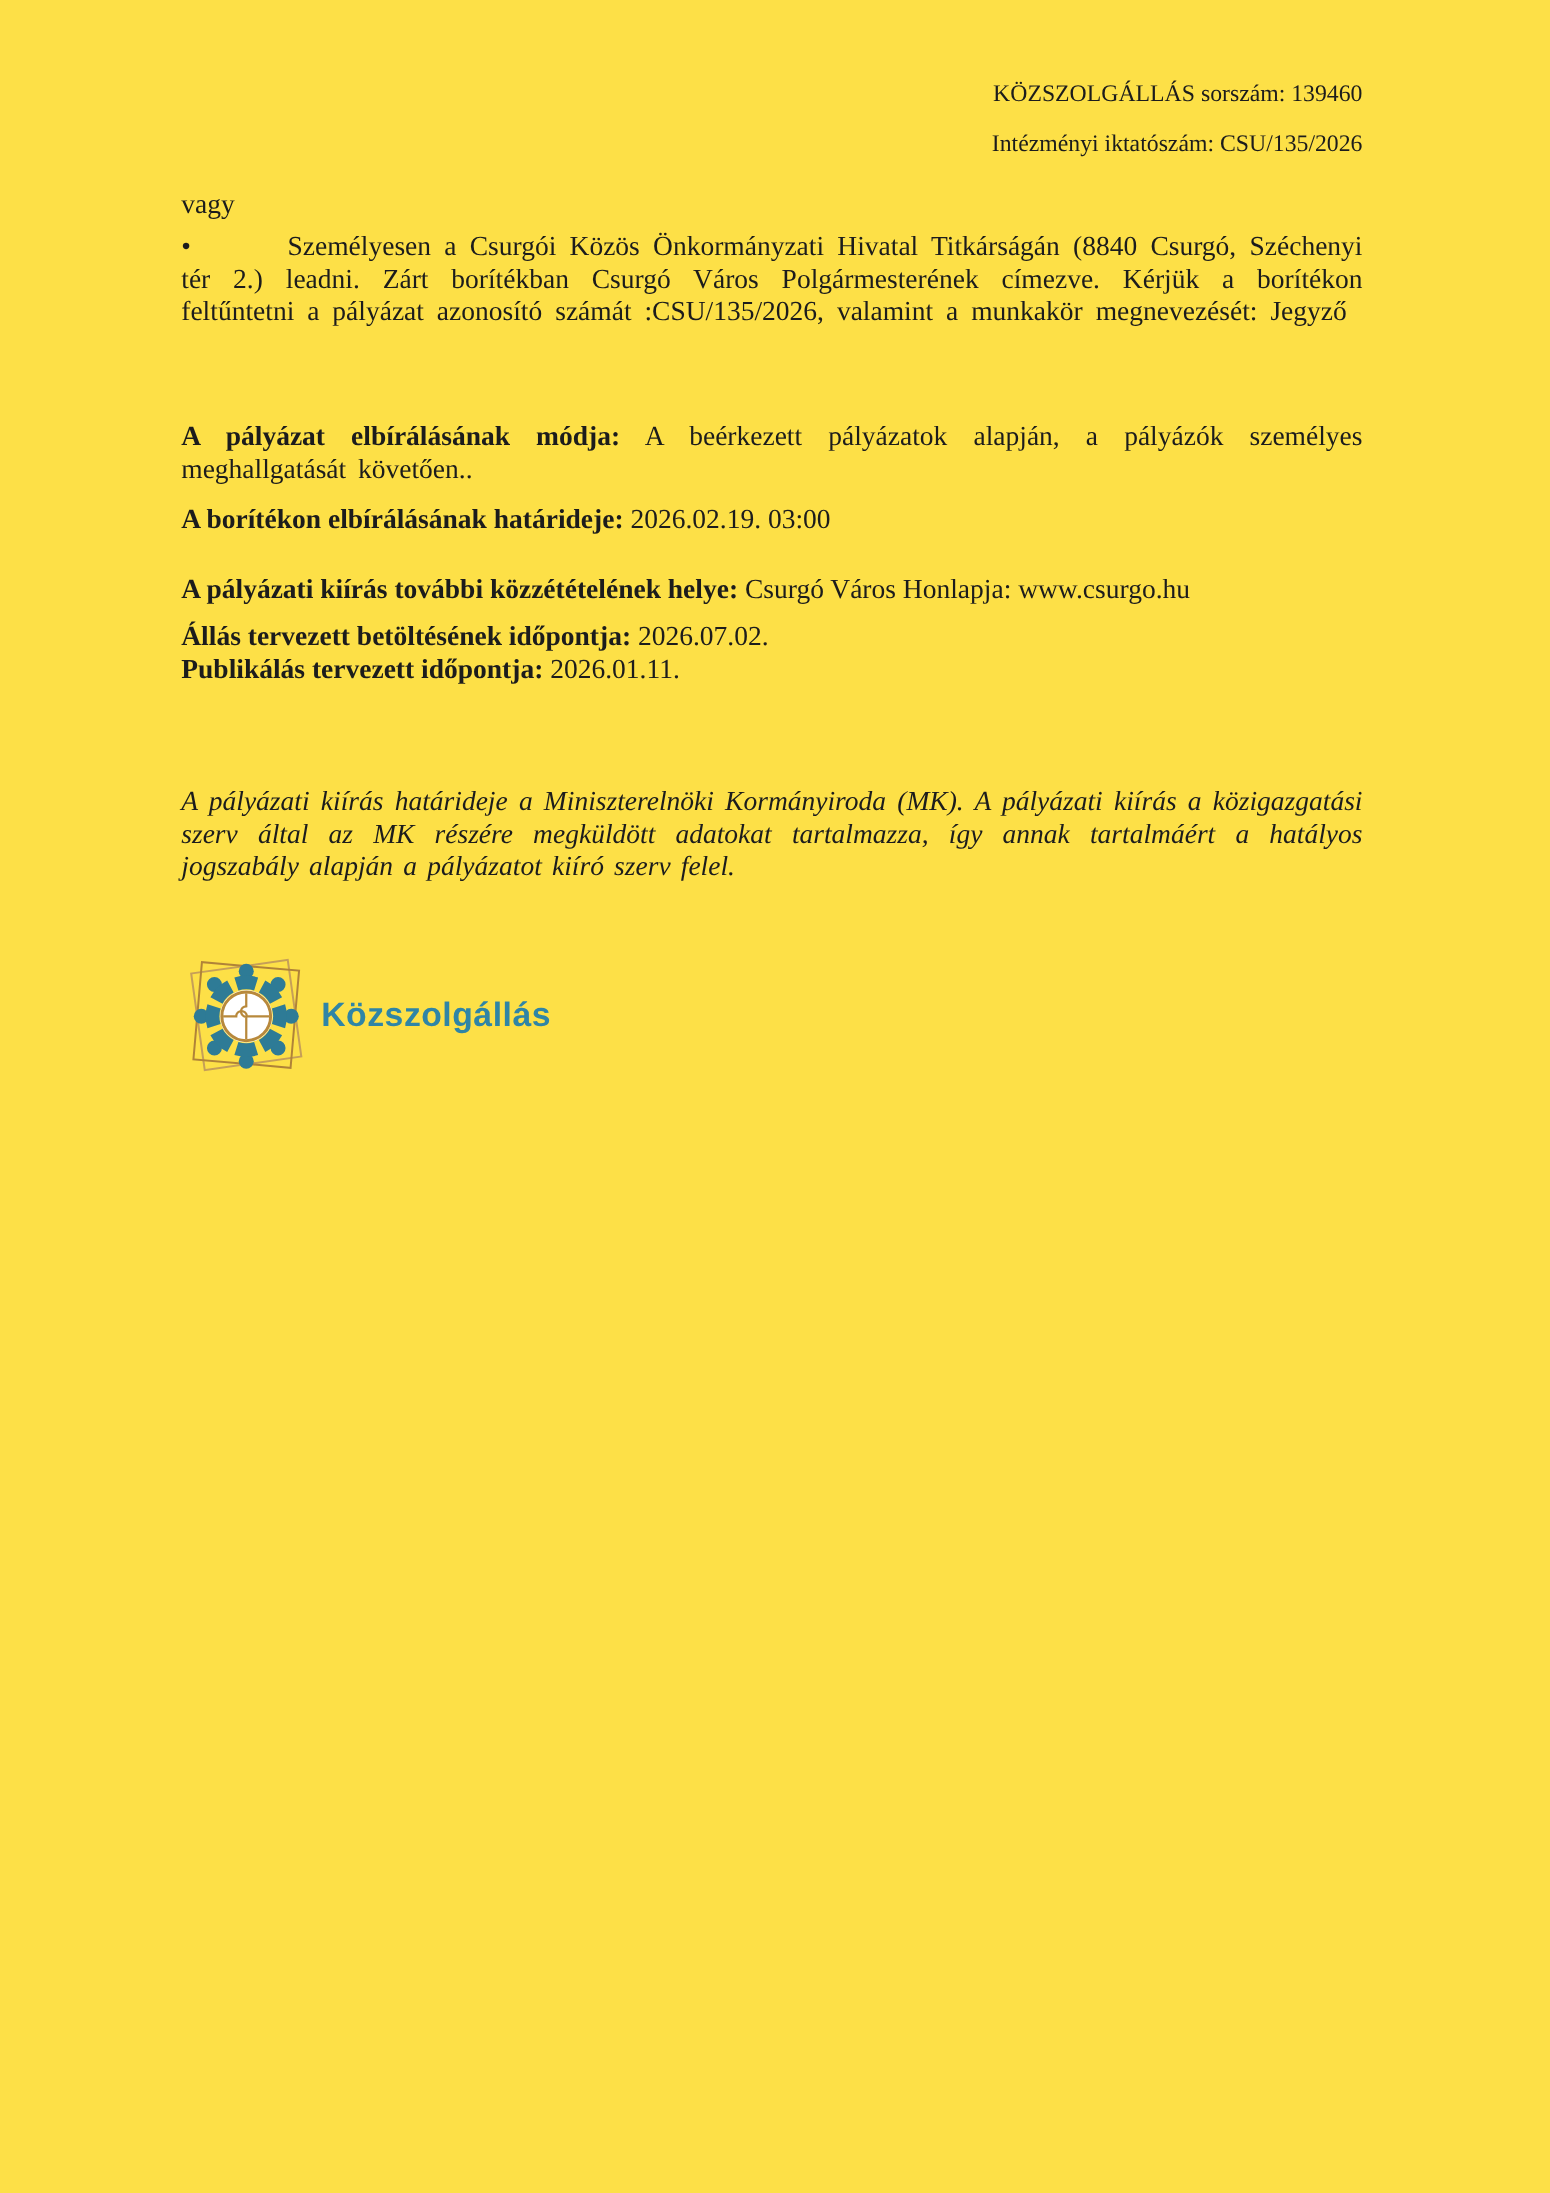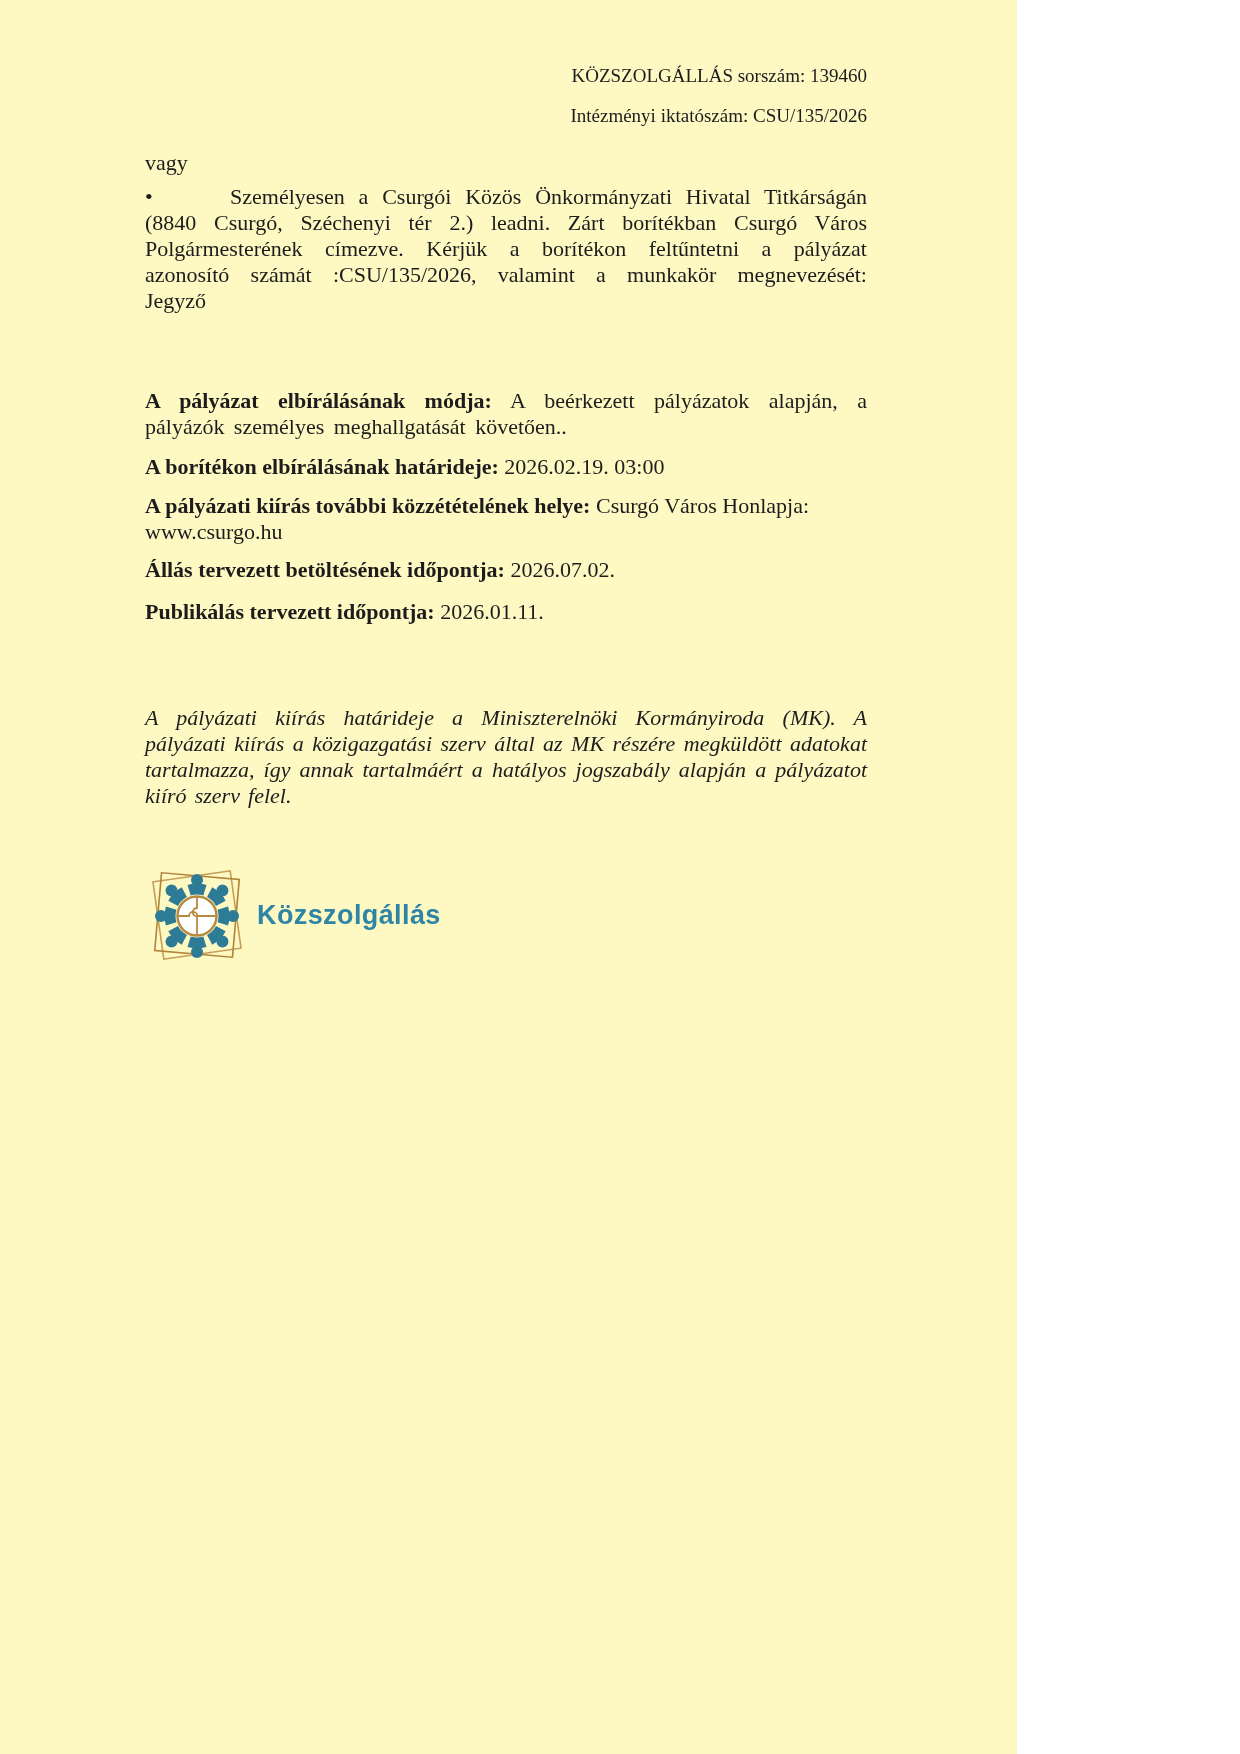--- a/index.html
+++ b/index.html
@@ -1,40 +1,40 @@
 <!DOCTYPE html>
 <html><head>
 <meta charset="utf-8">
 <style>
   html,body { margin:0; padding:0; background:#ffffff; }
   .page {
     position:relative;
-    width:1017px; height:1754px;
-    background:#fef9c3;
+    width:1240px; height:1754px;
+    background:#fde047;
     box-sizing:border-box;
     padding:64px 150px 0 145px;
     font-family:"Liberation Serif", serif;
     color:#1c1c1c;
   }
   .header { text-align:right; font-size:19px; line-height:24px; }
   .header-line2 { margin-top:16px; }
   .connector { margin:22px 0 0 0; font-size:22px; line-height:26px; }
   p { margin:0; }
   .bullet-para {
     margin-top:8px; font-size:22px; line-height:26px;
     text-align:justify; word-spacing:0.22em;
   }
   .bullet-marker { display:inline-block; width:85px; }
   .field { font-size:22px; line-height:26px; }
   .field .lbl { font-weight:bold; }
   .field-0 { margin-top:74px; text-align:justify; word-spacing:0.18em; }
   .field-1 { margin-top:14px; }
-  .field-2 { margin-top:13px; }
+  .field-2 { margin-top:30px; }
   .field-3 { margin-top:12px; }
-  .field-4 { margin-top:16px; }
+  .field-4 { }
   .disclaimer {
     margin-top:80px; font-size:22px; line-height:26px;
     font-style:italic; text-align:justify; word-spacing:0.12em;
   }
   .logo-row {
     margin-top:52px;
     display:flex; align-items:center; justify-content:flex-start; gap:8px;
   }
   .logo-emblem { display:block; }
   .wordmark {

